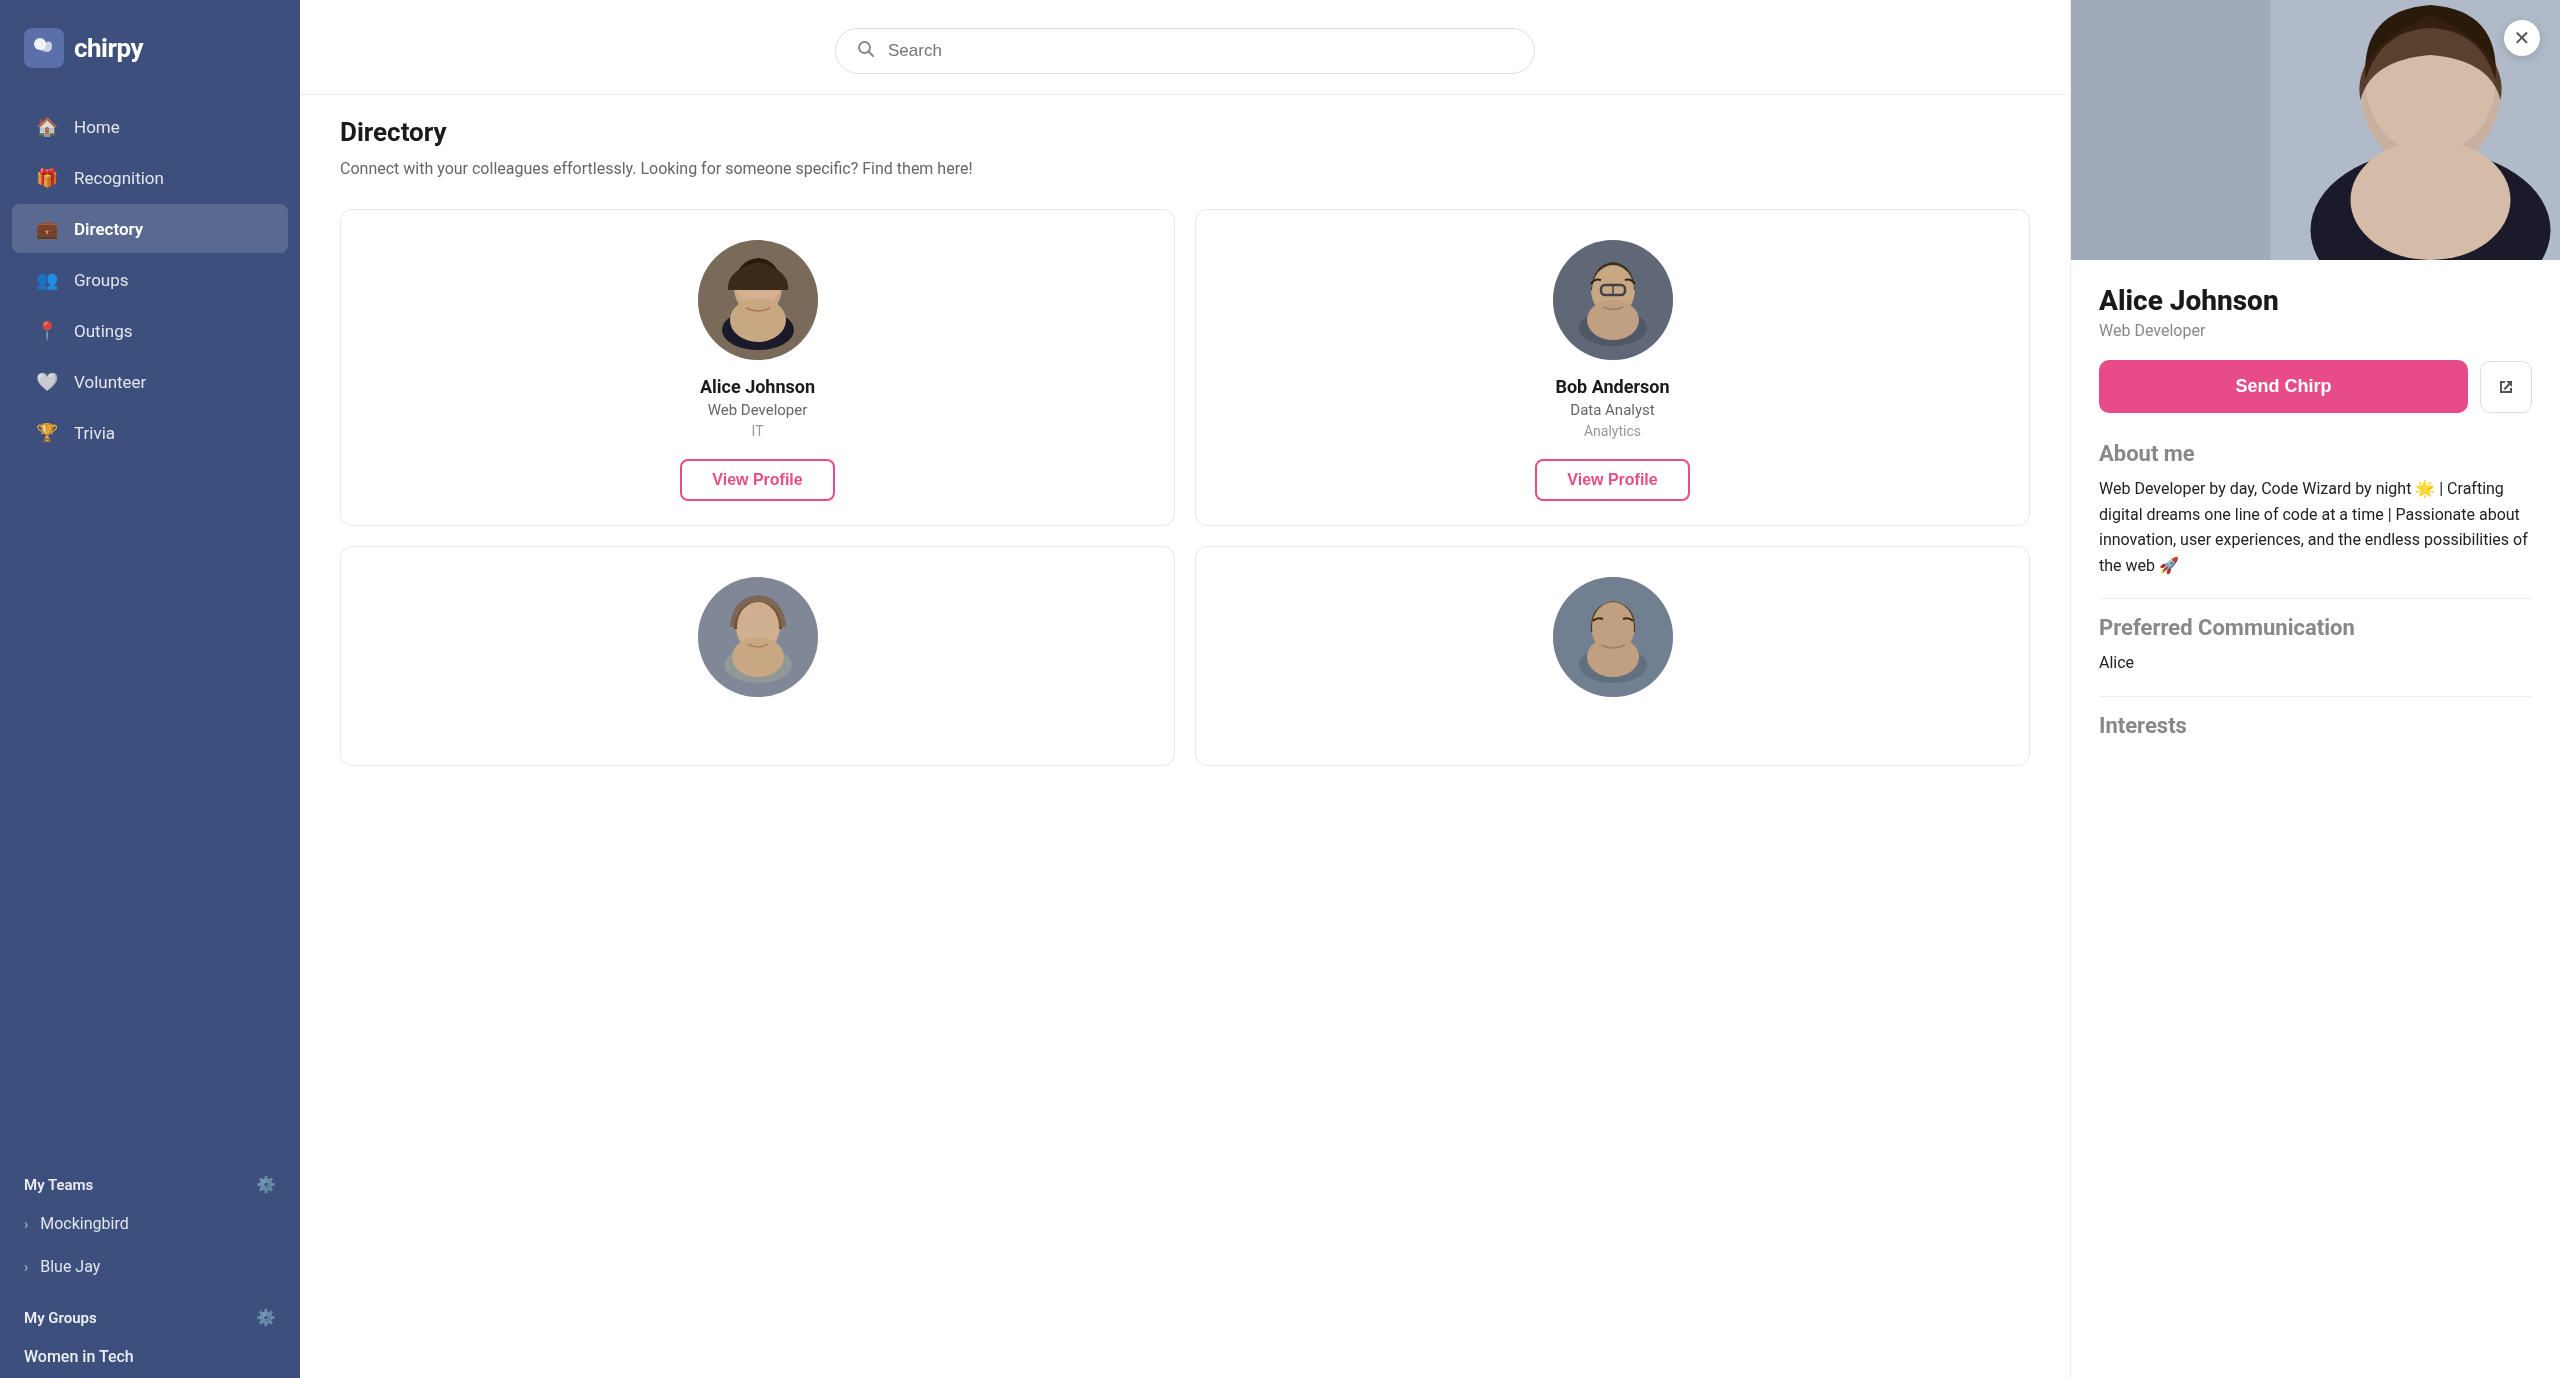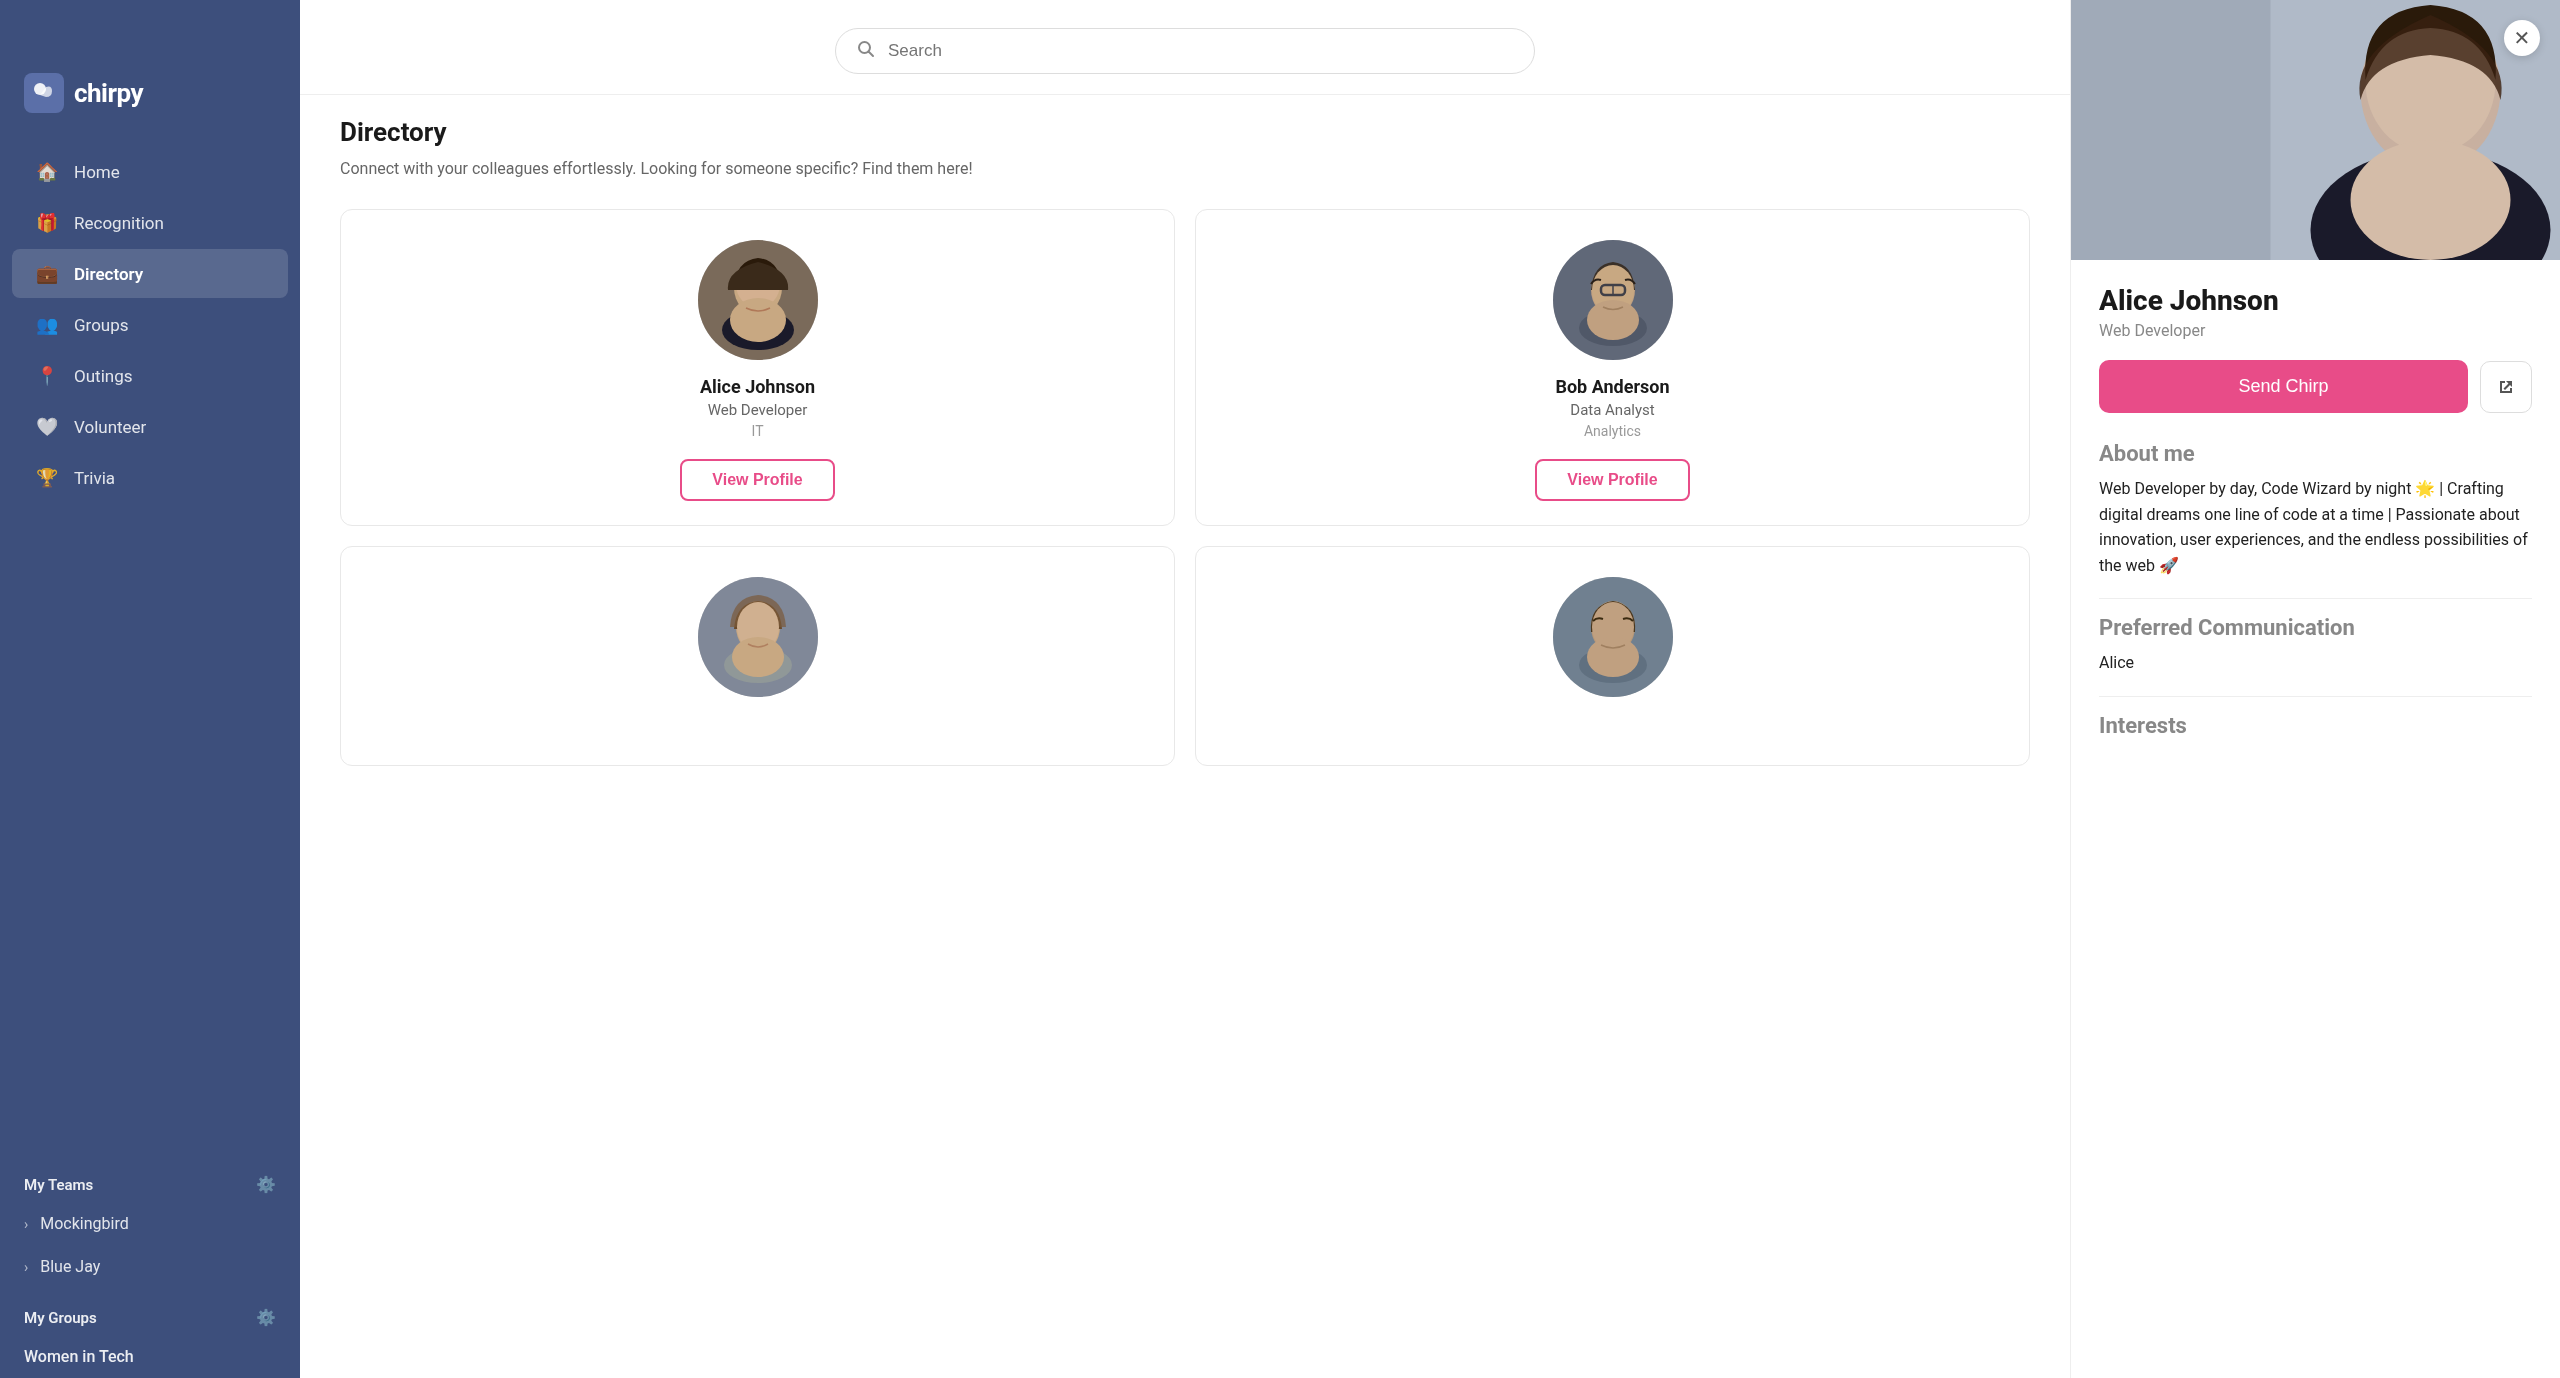--- a/index.html
+++ b/index.html
@@ -15,21 +15,20 @@
       flex-direction: column;
       padding: 0;
       height: 100vh;
       overflow-y: auto;
     }
     .sidebar-logo {
       padding: 28px 24px 24px;
       display: flex;
       align-items: center;
       gap: 10px;
-      margin-top: 45px;
     }
     .logo-icon {
       width: 40px;
       height: 40px;
       background: #5b6fa8;
       border-radius: 8px;
       display: flex;
       align-items: center;
       justify-content: center;
       font-size: 18px;
@@ -254,21 +253,21 @@
       align-items: center;
     }
     .send-chirp-btn {
       flex: 1;
       background: #e84c88;
       color: white;
       border: none;
       padding: 16px;
       border-radius: 10px;
       font-size: 18px;
-      font-weight: 400;
+      font-weight: 700;
       cursor: pointer;
       transition: background 0.15s;
     }
     .external-link-btn {
       width: 52px;
       height: 52px;
       border: 1.5px solid #ddd;
       border-radius: 10px;
       background: white;
       display: flex;

